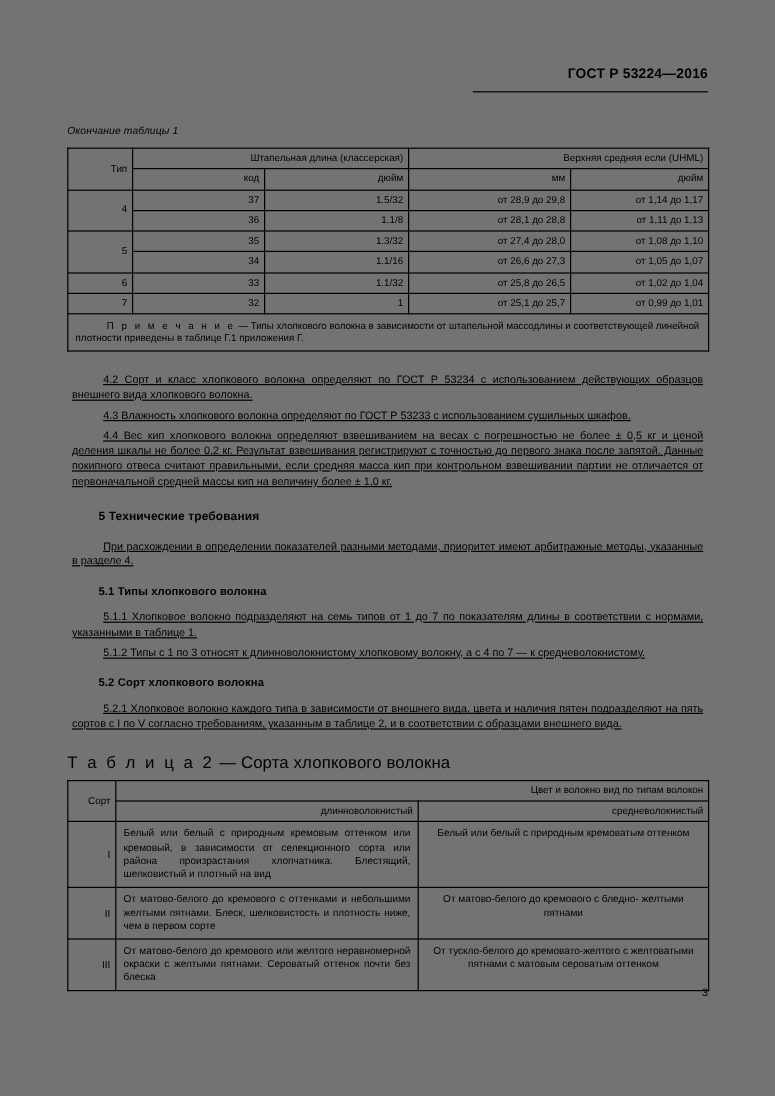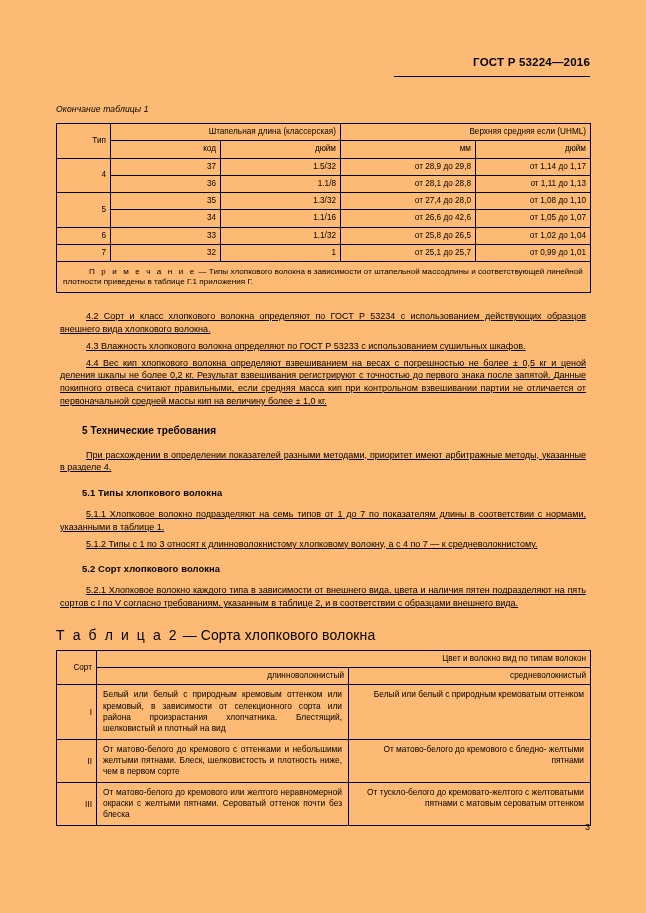--- a/index.html
+++ b/index.html
@@ -15,21 +15,21 @@
     position: relative;
     font-family: "Liberation Sans", "DejaVu Sans", sans-serif;
     color: #000000;
     overflow: hidden;
   }
   .page {
     position: absolute;
     left: 0; top: 0;
     width: 646px;
     height: 913px;
-    background: #fdba74;
+    background: #737373;
     padding: 0;
   }
 
   
   .doc-header {
     position: absolute;
     top: 56px;
     right: 56px;
     font-size: 11.5px;
     font-weight: bold;
@@ -121,21 +121,21 @@
 
   
   table.gost.t2 { font-size: 8.2px; }
   table.gost.t2 td.desc {
     text-align: justify;
     vertical-align: top;
     padding: 4px 6px 5px 6px;
     line-height: 1.32;
     font-size: 8.4px;
   }
-  table.gost.t2 td.desc.nojust { text-align: right; }
+  table.gost.t2 td.desc.nojust { text-align: center; }
   table.gost.t2 td.grade {
     vertical-align: middle;
     font-size: 8.4px;
   }
 
   
   .page-number {
     position: absolute;
     right: 56px;
     bottom: 81px;
@@ -192,21 +192,21 @@
         <tr>
           <td class="rowh" rowspan="2">5</td>
           <td class="rowh">35</td>
           <td class="rowh">1.3/32</td>
           <td class="rowh">от 27,4 до 28,0</td>
           <td class="rowh">от 1,08 до 1,10</td>
         </tr>
         <tr>
           <td class="rowh">34</td>
           <td class="rowh">1.1/16</td>
-          <td class="rowh">от 26,6 до 42,6</td>
+          <td class="rowh">от 26,6 до 27,3</td>
           <td class="rowh">от 1,05 до 1,07</td>
         </tr>
 
         <tr>
           <td class="rowh">6</td>
           <td class="rowh">33</td>
           <td class="rowh">1.1/32</td>
           <td class="rowh">от 25,8 до 26,5</td>
           <td class="rowh">от 1,02 до 1,04</td>
         </tr>

